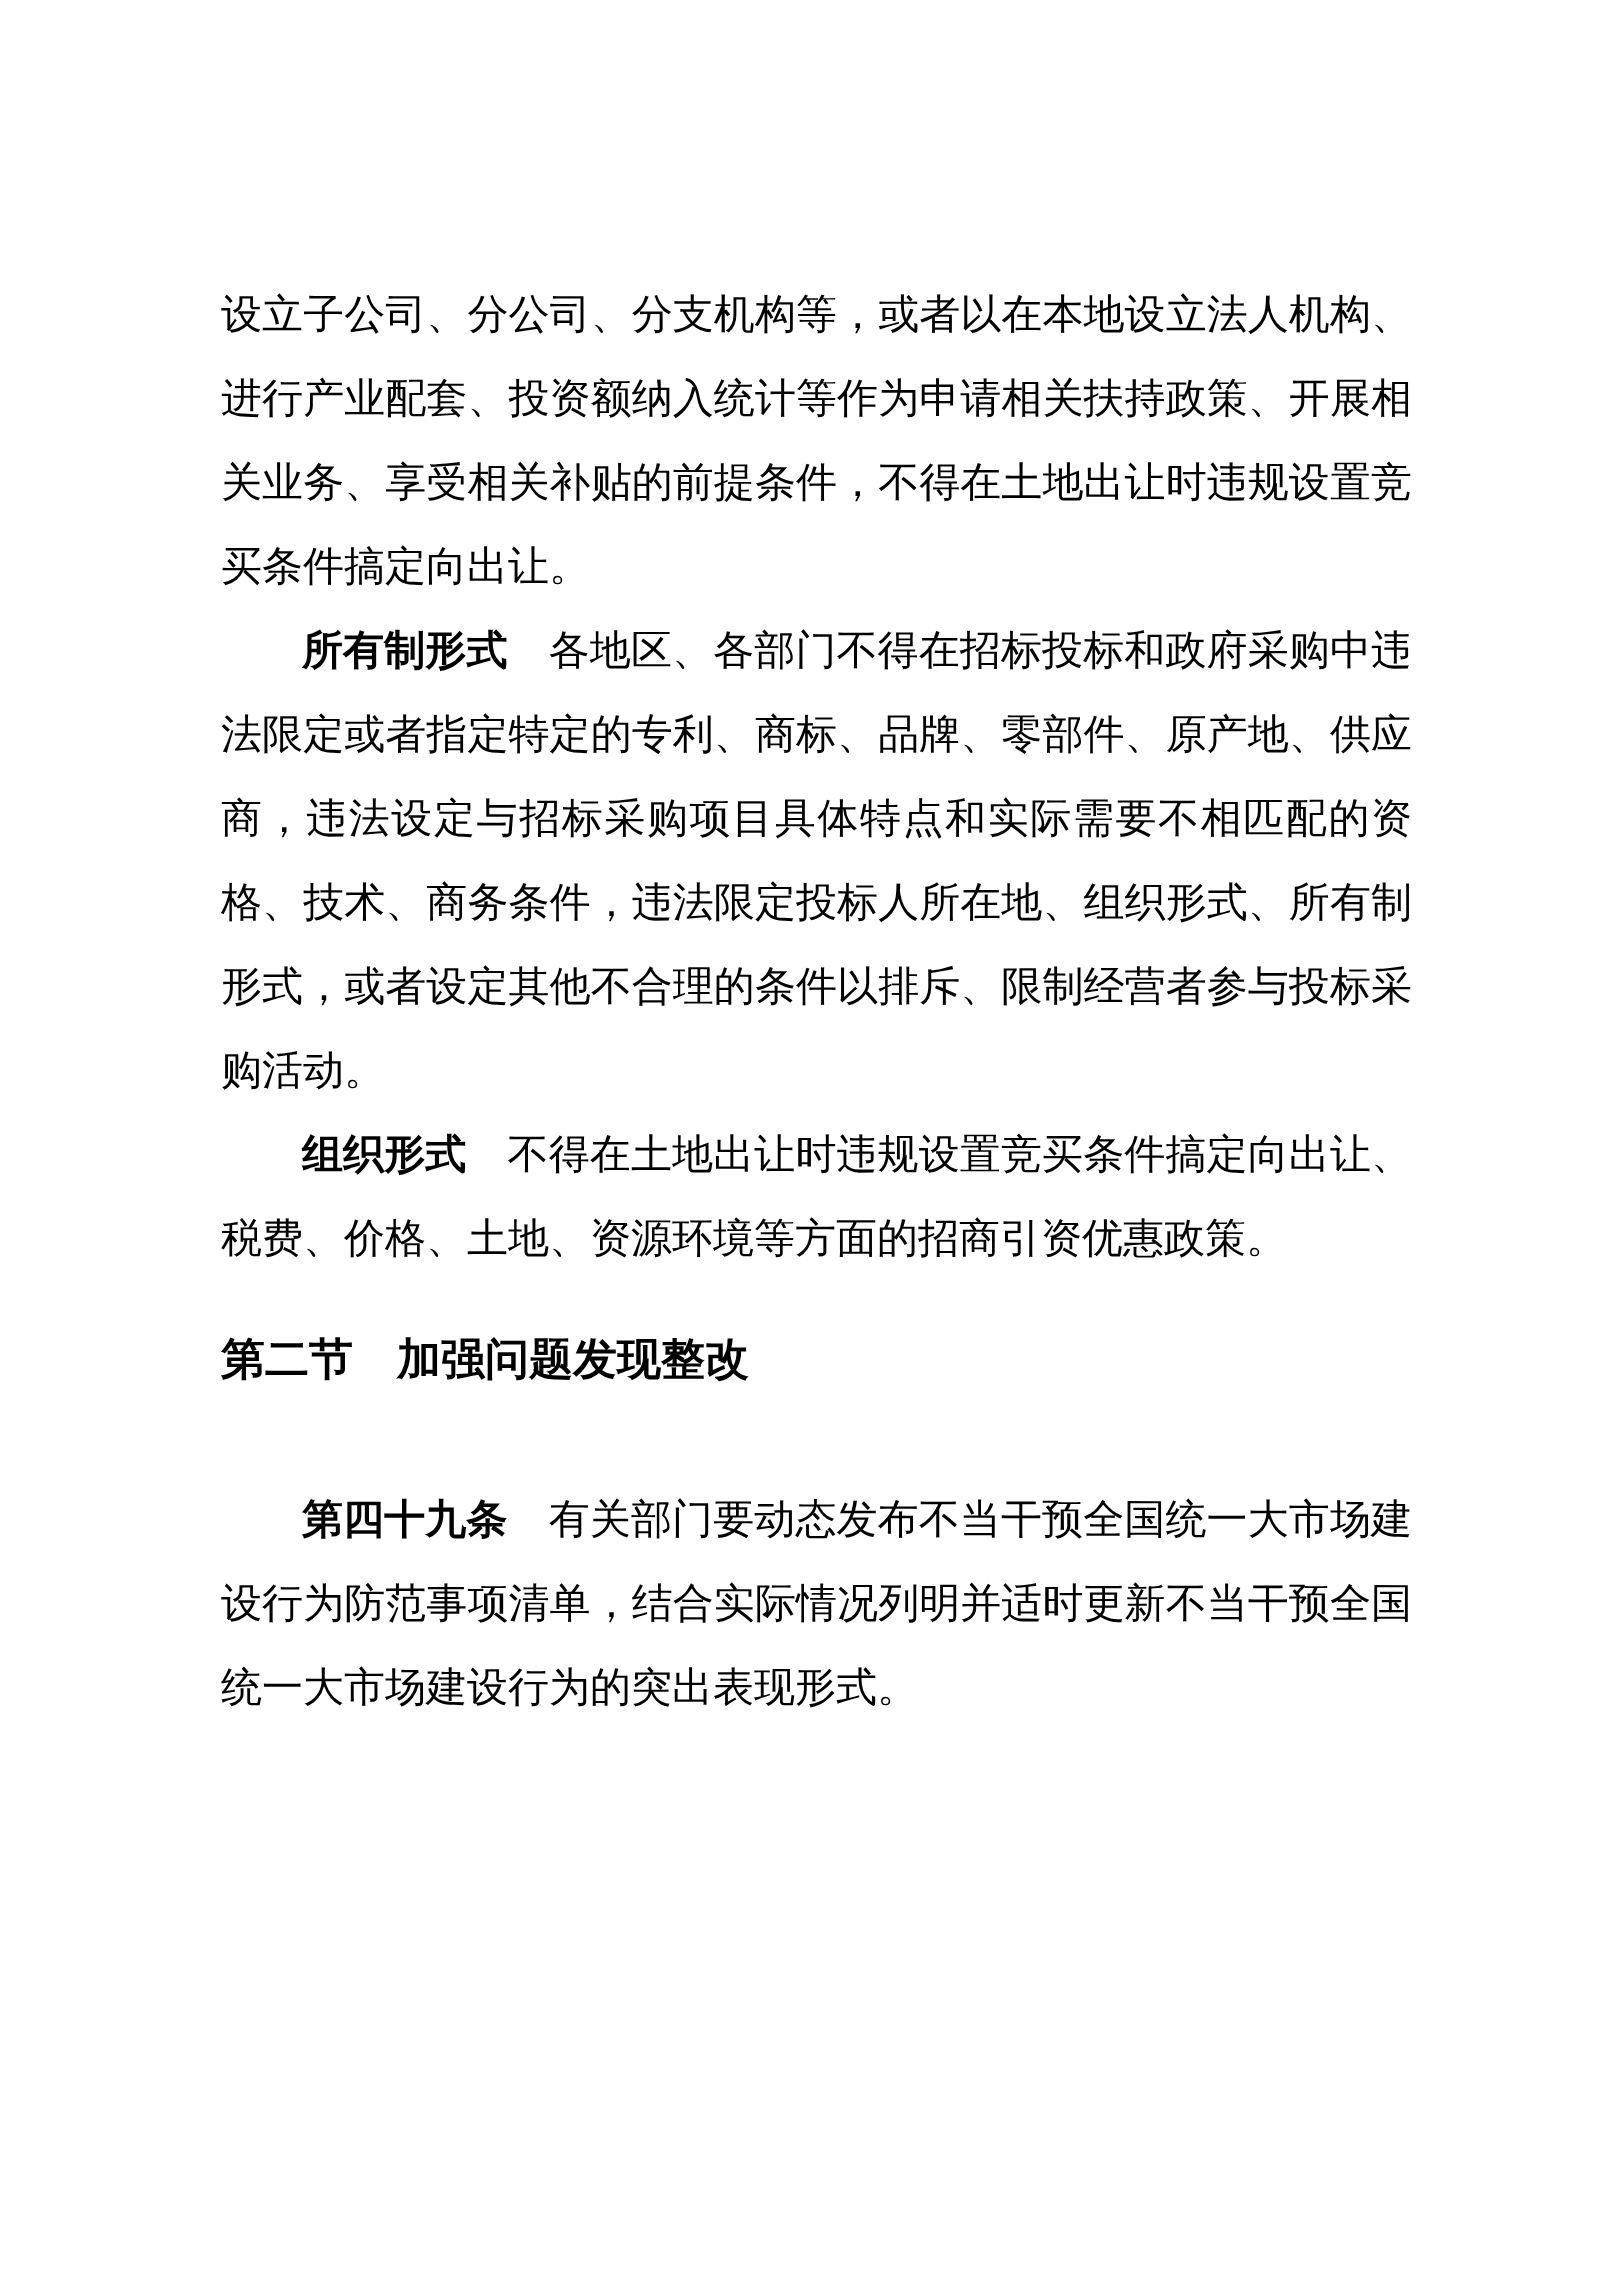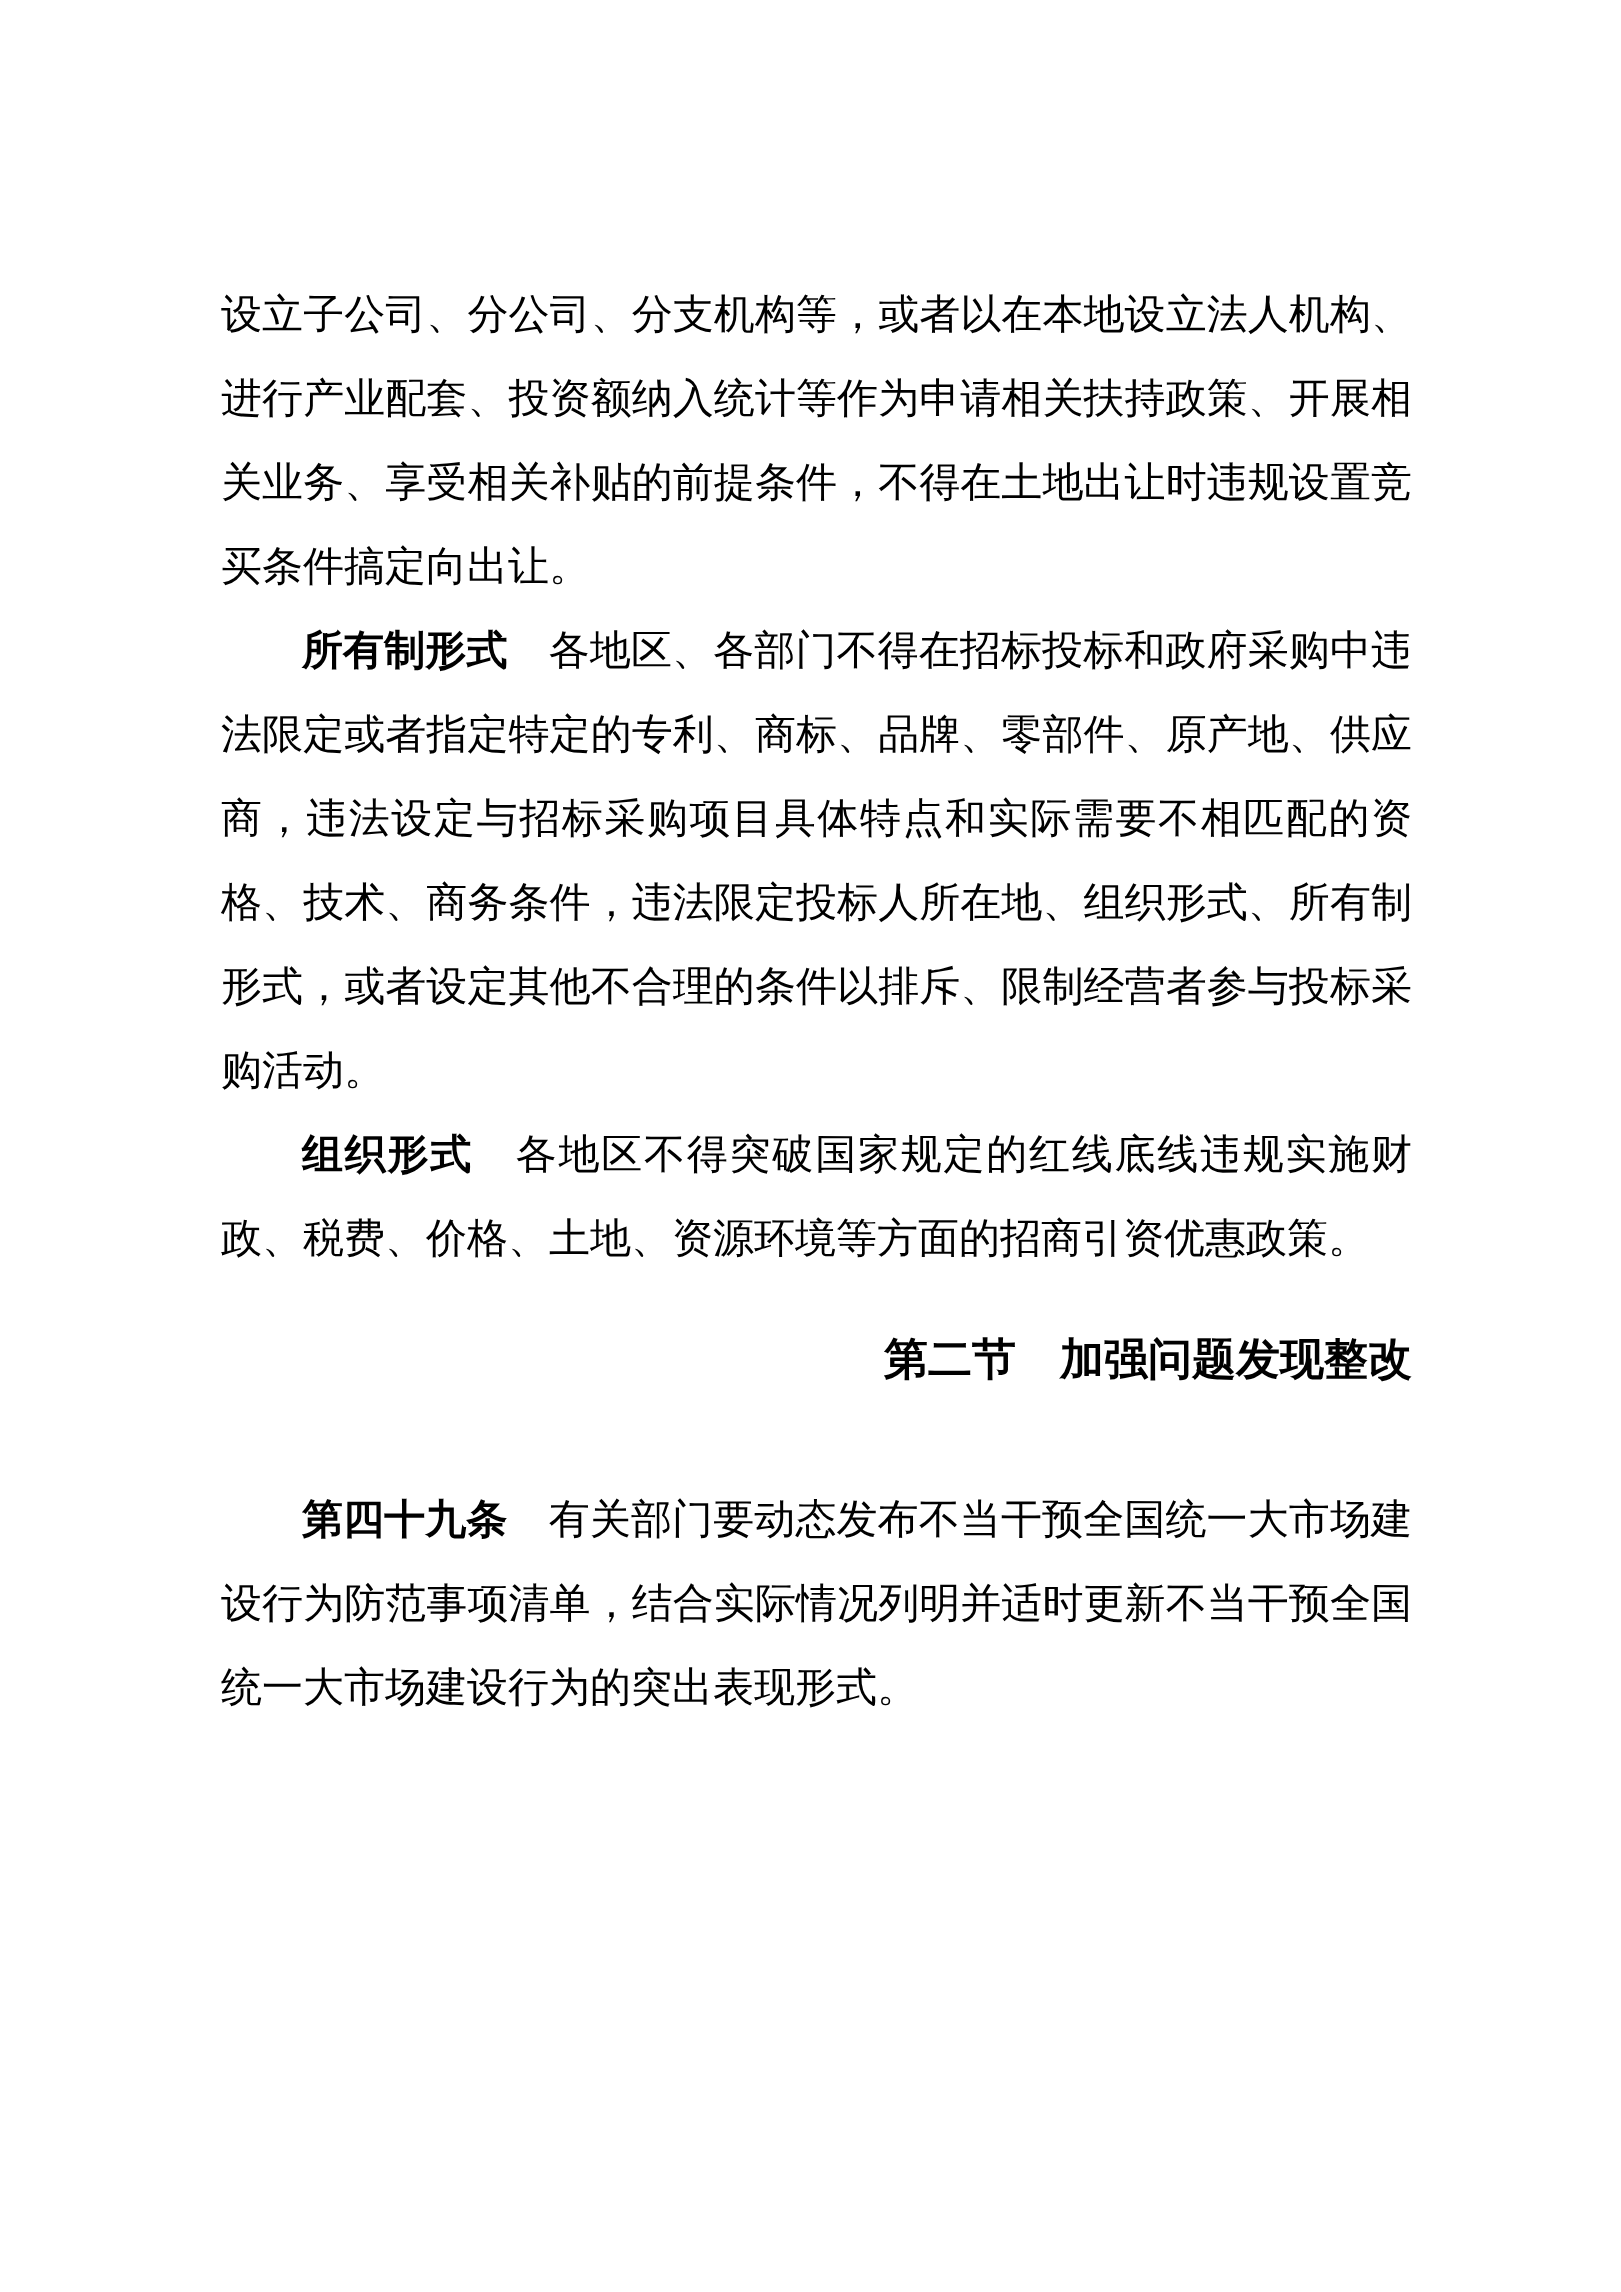--- a/index.html
+++ b/index.html
@@ -38,35 +38,35 @@
   .lead {
     font-weight: 700;
     font-family: "Liberation Sans", "DejaVu Sans", sans-serif;
   }
   .section-heading {
     margin: 37px 0 76px 0;
     font-family: "Liberation Sans", "DejaVu Sans", sans-serif;
     font-weight: 700;
     font-size: 44px;
     line-height: 84px;
-    text-align: right;
+    text-align: left;
     color: var(--text, #000000);
   }
 </style>
 </head>
 <body>
 
 <div class="page">
   <div class="content">
 
     <p class="para"><span>设立子公司、分公司、分支机构等，或者以在本地设立法人机构、进行产业配套、投资额纳入统计等作为申请相关扶持政策、开展相关业务、享受相关补贴的前提条件，不得在土地出让时违规设置竞买条件搞定向出让。</span></p>
 
     <p class="para indent"><b class="lead">所有制形式</b><span>　各地区、各部门不得在招标投标和政府采购中违法限定或者指定特定的专利、商标、品牌、零部件、原产地、供应商，违法设定与招标采购项目具体特点和实际需要不相匹配的资格、技术、商务条件，违法限定投标人所在地、组织形式、所有制形式，或者设定其他不合理的条件以排斥、限制经营者参与投标采购活动。</span></p>
 
-    <p class="para indent"><b class="lead">组织形式</b><span>　各地区不得突破国家规定的红线底线违规实施财政、税费、价格、土地、资源环境等方面的招商引资优惠政策。</span></p>
+    <p class="para indent"><b class="lead">组织形式</b><span>　不得在土地出让时违规设置竞买条件搞定向出让、税费、价格、土地、资源环境等方面的招商引资优惠政策。</span></p>
 
     <h2 class="section-heading">第二节　加强问题发现整改</h2>
 
     <p class="para indent"><b class="lead">第四十九条</b><span>　有关部门要动态发布不当干预全国统一大市场建设行为防范事项清单，结合实际情况列明并适时更新不当干预全国统一大市场建设行为的突出表现形式。</span></p>
 
 
   </div>
 </div>
 
 

